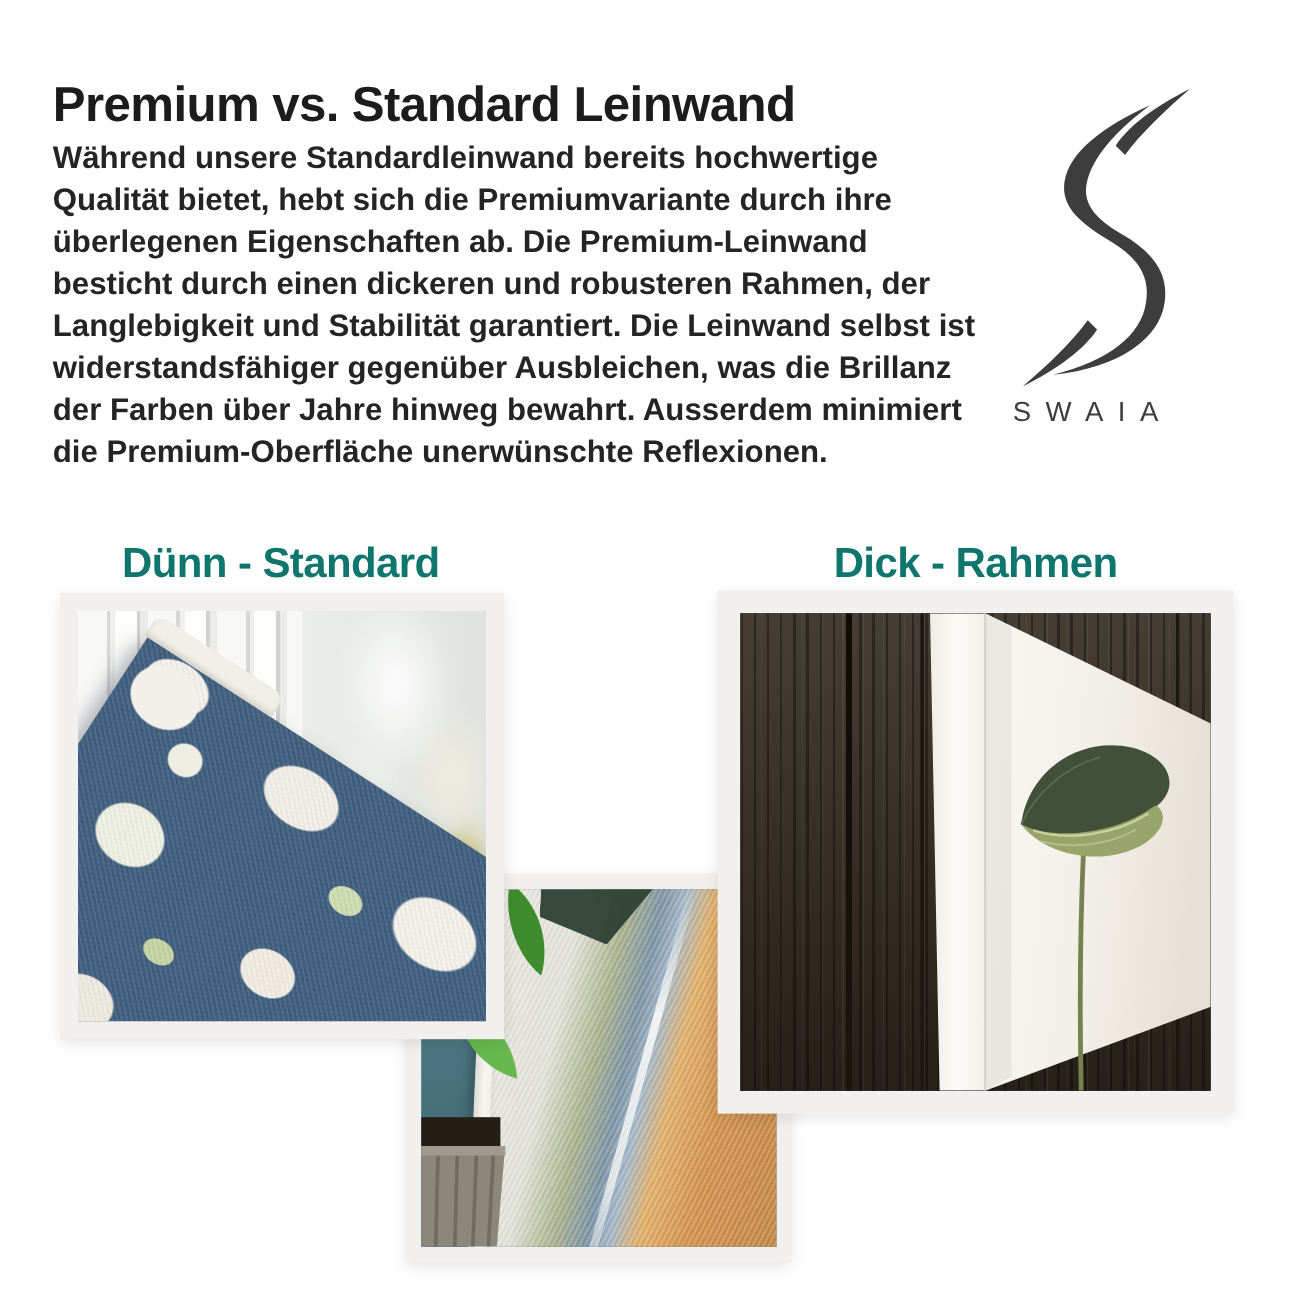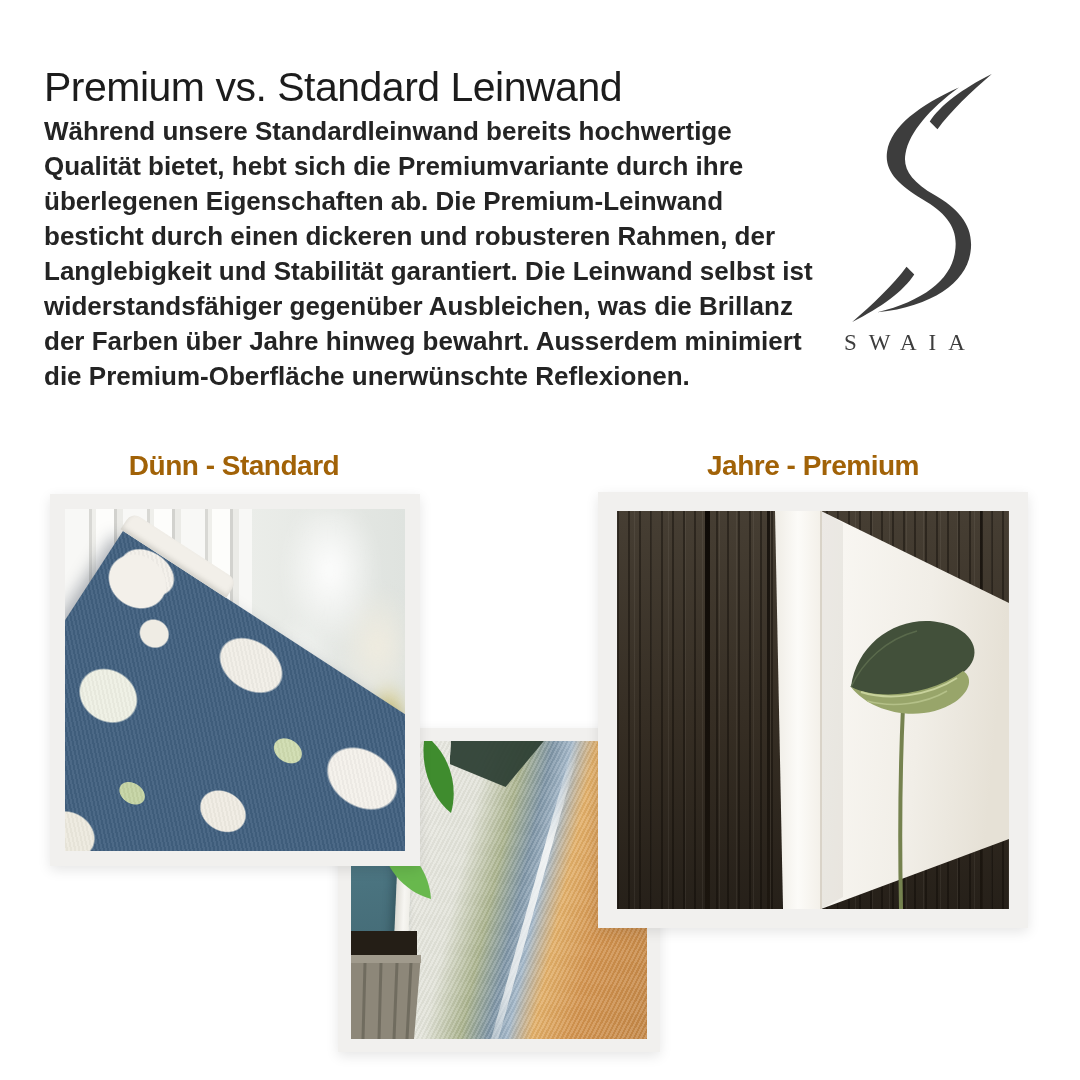--- a/index.html
+++ b/index.html
@@ -15,40 +15,40 @@
   html,body{width:1080px;height:1080px;}
   body{
     position:relative;
     background:#ffffff;
     font-family:"Liberation Sans", sans-serif;
     overflow:hidden;
   }
   
   .page-title{
     position:absolute;left:44px;top:64px;width:760px;
-    font-size:41px;line-height:46px;font-weight:400;
+    font-size:41px;line-height:46px;font-weight:700;
     letter-spacing:-0.5px;color:var(--text-color,#1c1c1c);
   }
   .intro-text{
     position:absolute;left:44px;top:114px;width:780px;
     font-size:26px;line-height:35px;font-weight:700;
     color:var(--body-color,#242424);
   }
   
-  .logo{position:absolute;left:838px;top:72px;width:170px;height:292px;font-family:Liberation Serif, serif;}
+  .logo{position:absolute;left:838px;top:72px;width:170px;height:292px;}
   .logo-mark{position:absolute;left:0;top:0;width:168px;height:252px;}
   .logo-word{
     position:absolute;left:6px;top:258px;width:164px;
     font-size:23px;letter-spacing:12px;font-weight:400;
     color:var(--logo-color,#3d3d3d);
   }
   
   .compare-label{
     position:absolute;top:450px;text-align:center;
-    font-size:28px;font-weight:700;color:#a16207;letter-spacing:-0.5px;
+    font-size:35px;font-weight:700;color:#0f766e;letter-spacing:-0.5px;
   }
   .label-left{left:48px;width:372px;}
   .label-right{left:598px;width:430px;}
   
   .card{
     position:absolute;background:var(--card-bg,#f1f0ee);
     box-shadow:0 4px 12px rgba(0,0,0,0.10);
   }
   .card-standard{left:50px;top:494px;width:370px;height:372px;padding:15px;z-index:2;}
   .card-closeup {left:338px;top:728px;width:322px;height:324px;padding:13px;z-index:1;}
@@ -160,21 +160,21 @@
 <div class="logo">
   <svg class="logo-mark" viewBox="0 0 160 260" preserveAspectRatio="xMidYMid meet" aria-hidden="true">
     <path fill="var(--logo-color,#3d3d3d)" d="M118 16 C78 34 48 56 44 82 C41 102 55 116 80 131 C106 146 118 162 114 186 C110 214 82 236 34 248 C92 242 126 216 130 186 C134 160 119 142 93 127 C69 113 60 100 63 84 C67 62 88 38 118 16 Z"></path>
     <path fill="var(--logo-color,#3d3d3d)" d="M152 2 C122 17 99 34 88 51 C91 54 94 57 96 59 C109 41 131 20 152 2 Z"></path>
     <path fill="var(--logo-color,#3d3d3d)" d="M8 258 C38 243 61 226 72 209 C69 206 66 203 64 201 C51 219 29 240 8 258 Z"></path>
   </svg>
   <div class="logo-word">SWAIA</div>
 </div>
 
 <div class="compare-label label-left">Dünn - Standard</div>
-<div class="compare-label label-right">Jahre - Premium</div>
+<div class="compare-label label-right">Dick - Rahmen</div>
 
 <div class="card card-closeup">
   <div class="photo photo-closeup">
     <div class="mid-canvas-front"></div>
     <div class="mid-canvas-edge"></div>
     <svg class="mid-plant" viewBox="0 0 296 298" preserveAspectRatio="none" aria-hidden="true">
       <rect x="-4" y="190" width="70" height="28" fill="#241e16"></rect>
       <path d="M-4 214 L70 214 L63 298 L-4 298 Z" fill="#8d8779"></path>
       <rect x="-4" y="214" width="74" height="8" fill="#a09a8c"></rect>
       <path d="M14 222 L12 298 M30 222 L28 298 M46 222 L43 298 M60 222 L56 298" stroke="rgba(60,56,48,0.35)" stroke-width="3" fill="none"></path>

